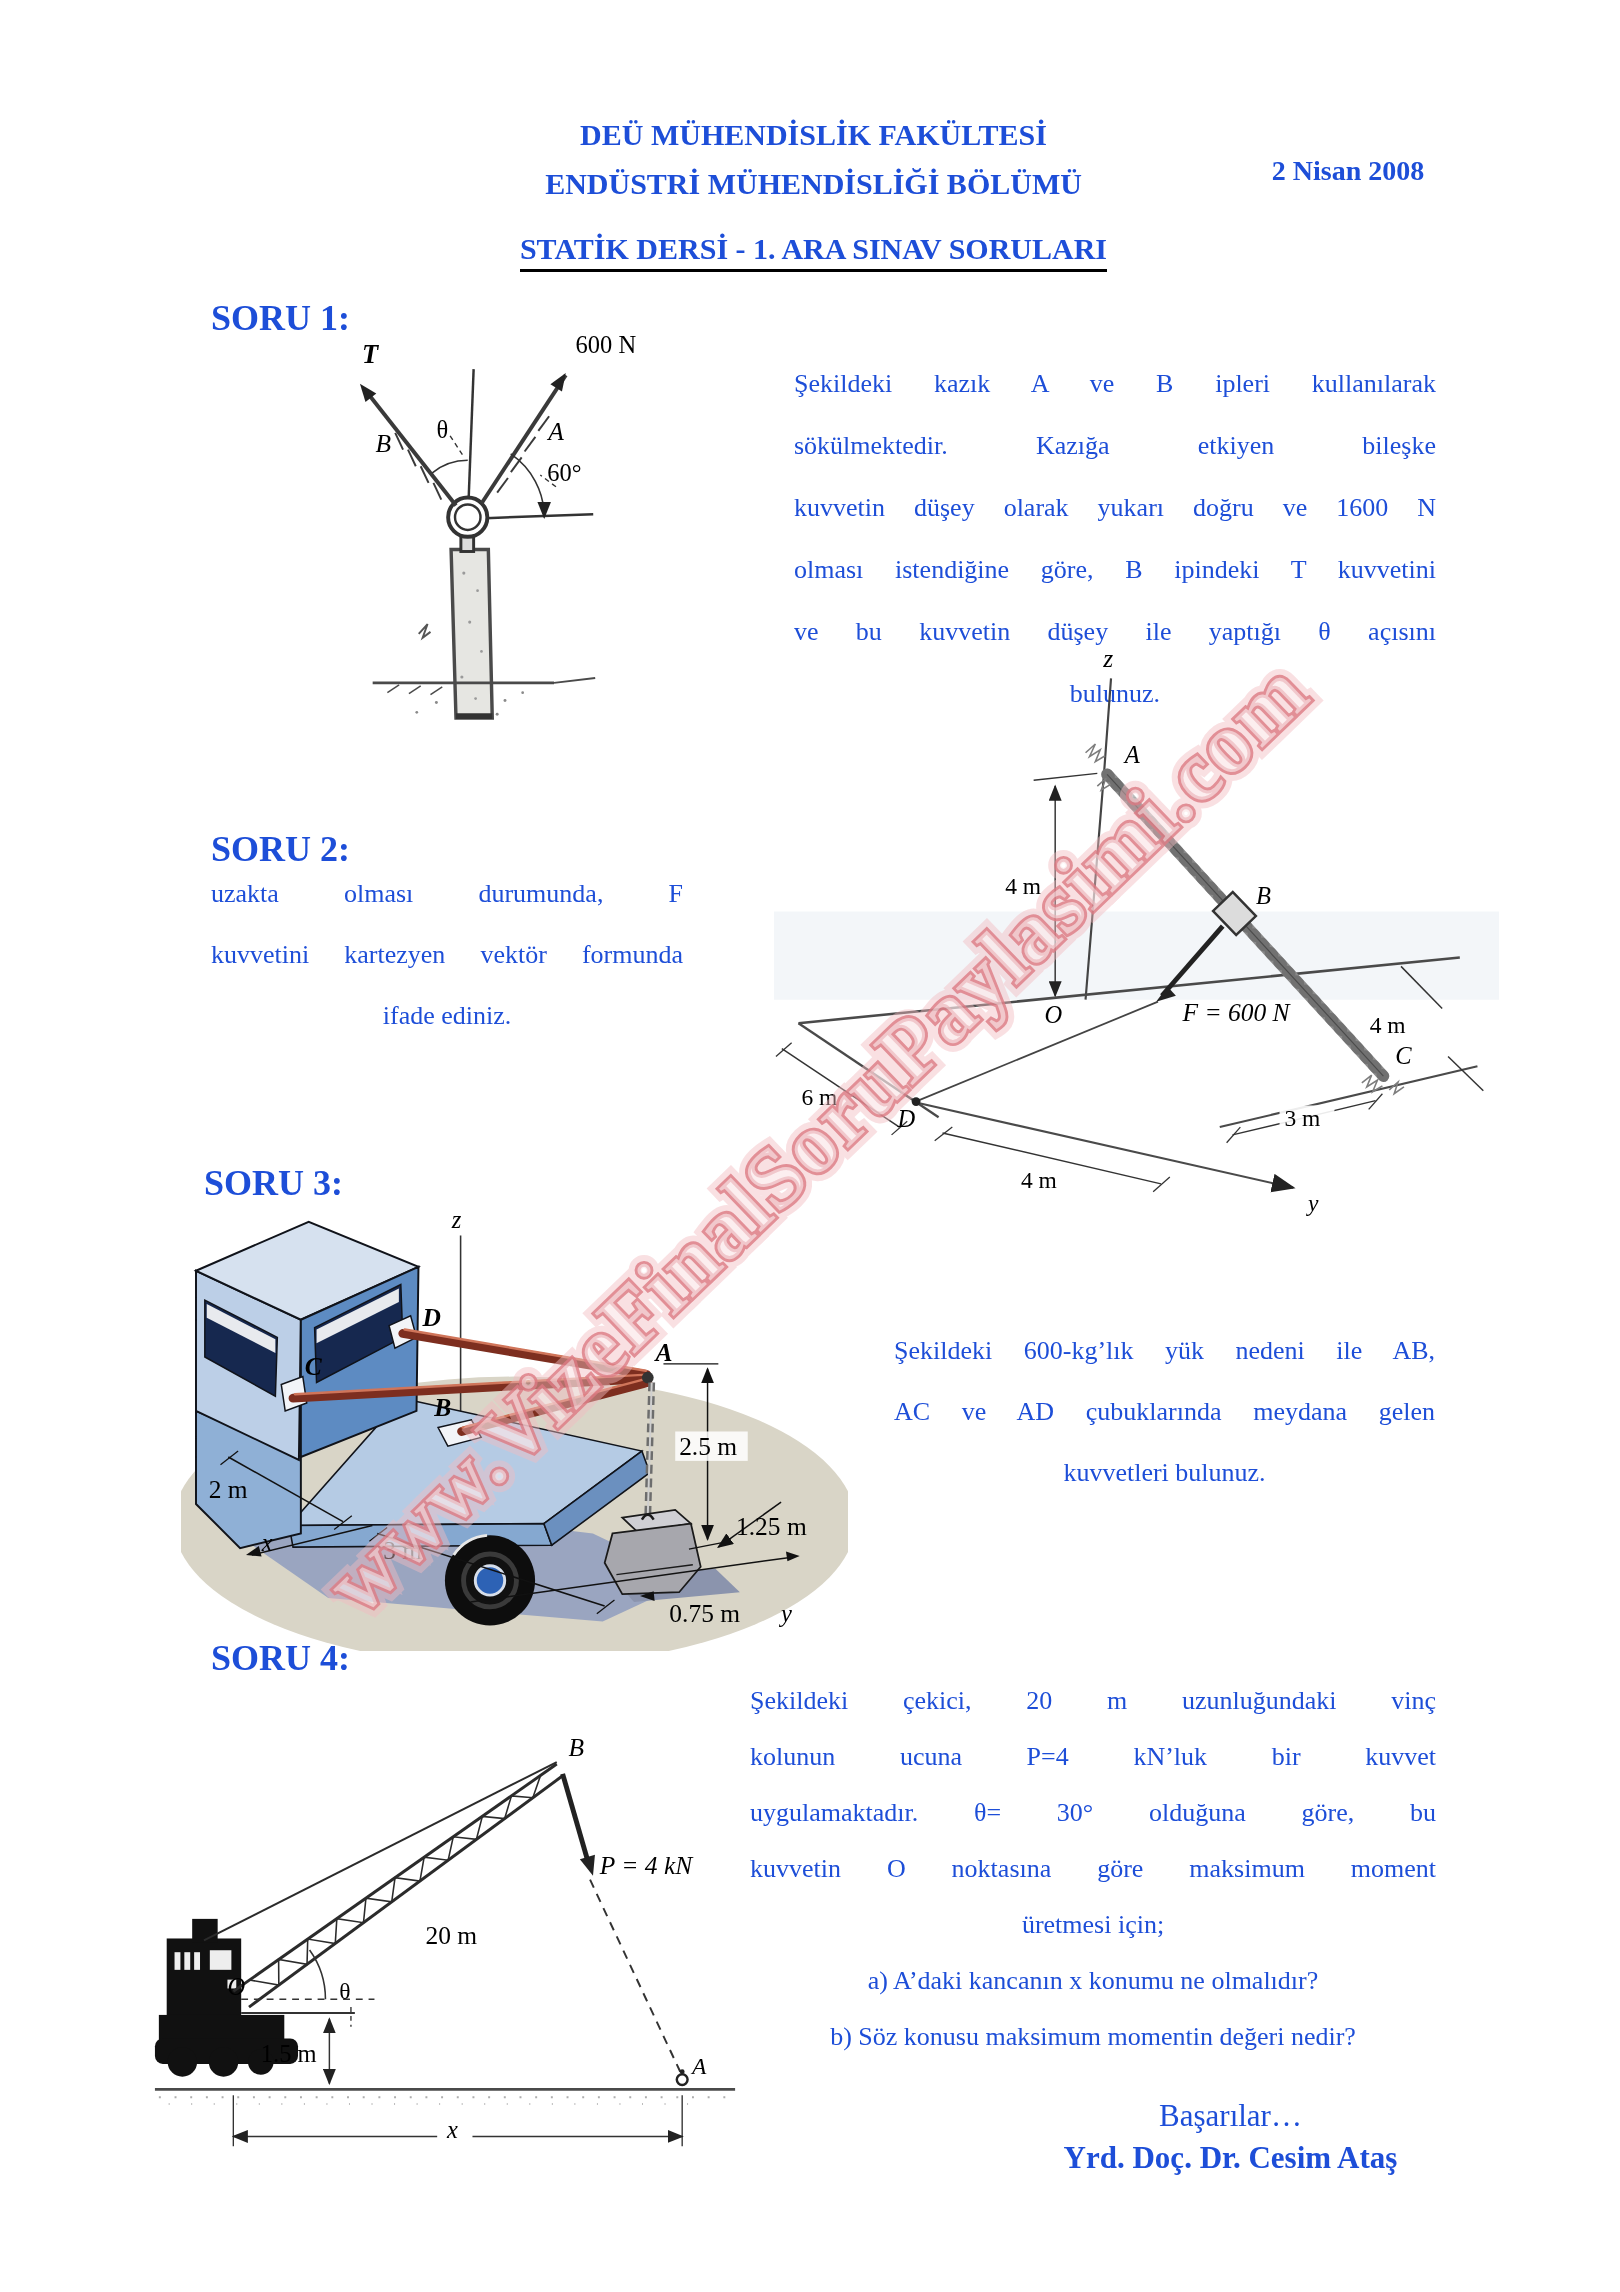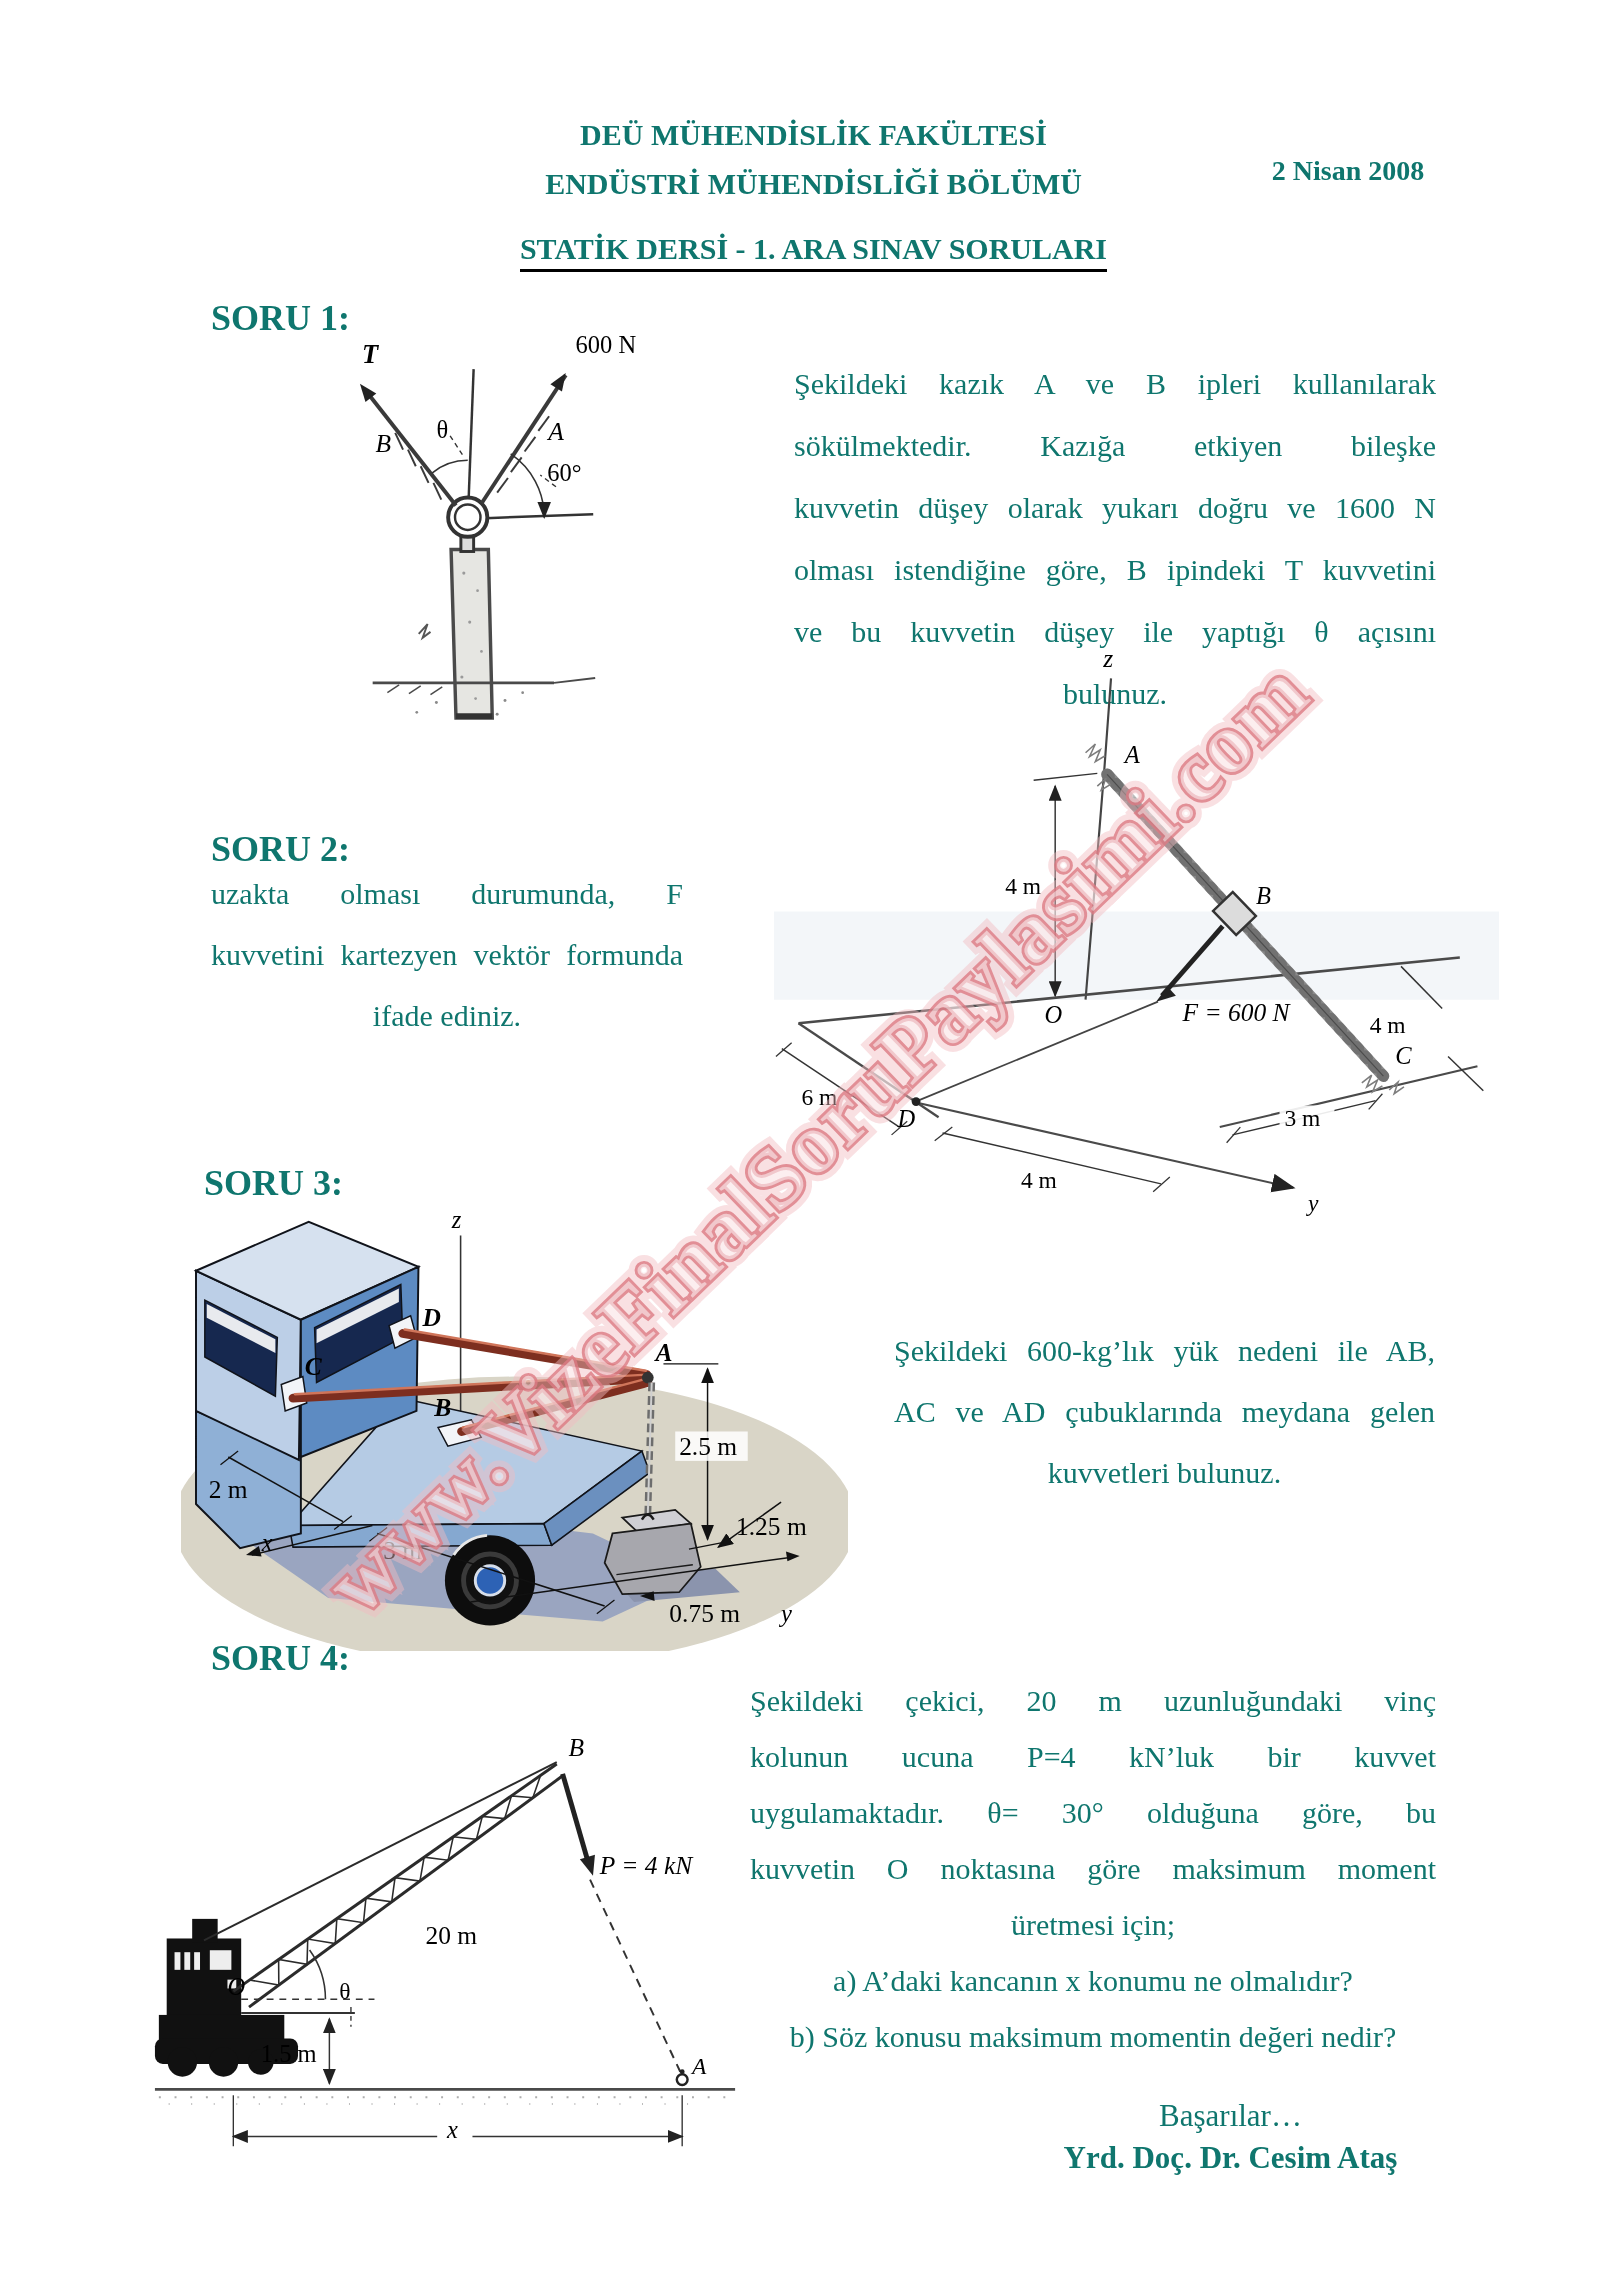--- a/index.html
+++ b/index.html
@@ -1,25 +1,25 @@
 <!DOCTYPE html>
 <html><head>
 <meta charset="utf-8">
 <style>
   html,body{margin:0;padding:0;background:#888;}
   .page{
     position:relative;width:1620px;height:2293px;background:#ffffff;
-    font-family:"Liberation Serif",serif;color:#0f766e;overflow:hidden;
+    font-family:"Liberation Serif",serif;color:#1d4ed8;overflow:hidden;
   }
   .abs{position:absolute;}
   .hdr{font-weight:bold;font-size:30px;text-align:center;white-space:nowrap;}
   .hdr-u{display:inline-block;border-bottom:3.9px solid #000;padding-bottom:2.9px;}
   .date{font-weight:bold;font-size:28px;white-space:nowrap;}
   .qhead{font-weight:bold;font-size:36px;white-space:nowrap;}
-  .tcol{font-size:30px;line-height:62px;}
+  .tcol{font-size:26px;line-height:62px;}
   .tcol .jl{text-align:justify;text-align-last:justify;}
   .tcol .ll{text-align:center;white-space:nowrap;}
   .t4{line-height:56px;}
   .t3,.t2{line-height:61px;}
   .footer{text-align:center;font-size:31px;}
   .footer .f2{font-weight:bold;margin-top:5.9px;}
   svg text{font-family:"Liberation Serif",serif;}
   .wm{pointer-events:none;}
 </style>
 </head>

